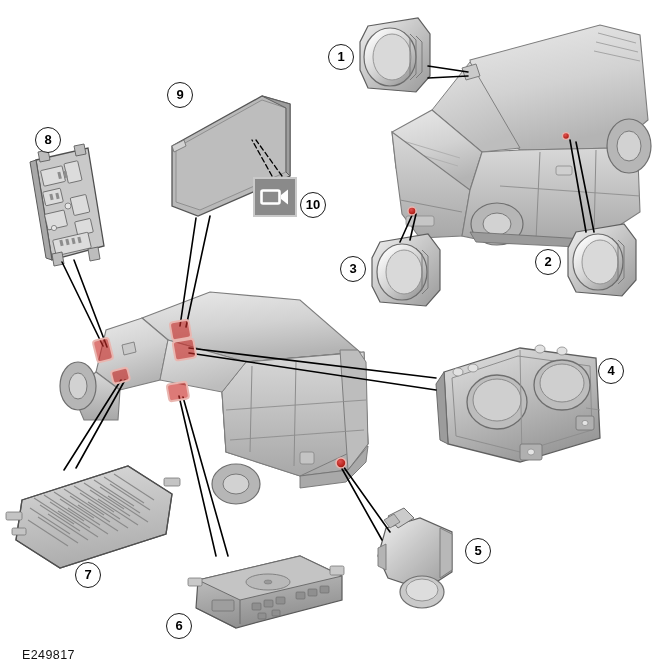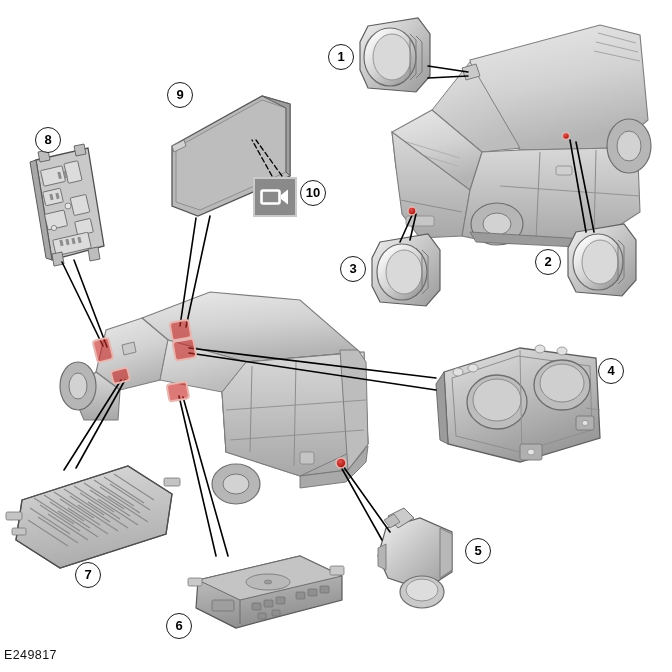--- a/index.html
+++ b/index.html
@@ -27,21 +27,21 @@
     font-weight:bold;
     line-height:24px;
     text-align:center;
     font-family:"Liberation Sans", sans-serif;
     box-sizing:border-box;
     z-index:40;
     user-select:none;
   }
   .figid{
     position:absolute;
-    left:4px;top:648px;
+    left:22px;top:648px;
     font-size:12.5px;
     color:#111111;
     letter-spacing:0.4px;
     font-family:"Liberation Sans", sans-serif;
     z-index:40;
   }
   .camicon{
     position:absolute;
     left:253px;top:177px;
     width:44px;height:40px;
@@ -389,17 +389,17 @@
 
   <div class="callout" style="left:328px;top:44px;">1</div>
   <div class="callout" style="left:535px;top:249px;">2</div>
   <div class="callout" style="left:340px;top:256px;">3</div>
   <div class="callout" style="left:598px;top:358px;">4</div>
   <div class="callout" style="left:465px;top:538px;">5</div>
   <div class="callout" style="left:166px;top:613px;">6</div>
   <div class="callout" style="left:75px;top:562px;">7</div>
   <div class="callout" style="left:35px;top:127px;">8</div>
   <div class="callout" style="left:167px;top:82px;">9</div>
-  <div class="callout" style="left:300px;top:180px;">10</div>
+  <div class="callout" style="left:300px;top:192px;">10</div>
 
   <div class="figid">E249817</div>
 
 </div>
 
 </body></html>

